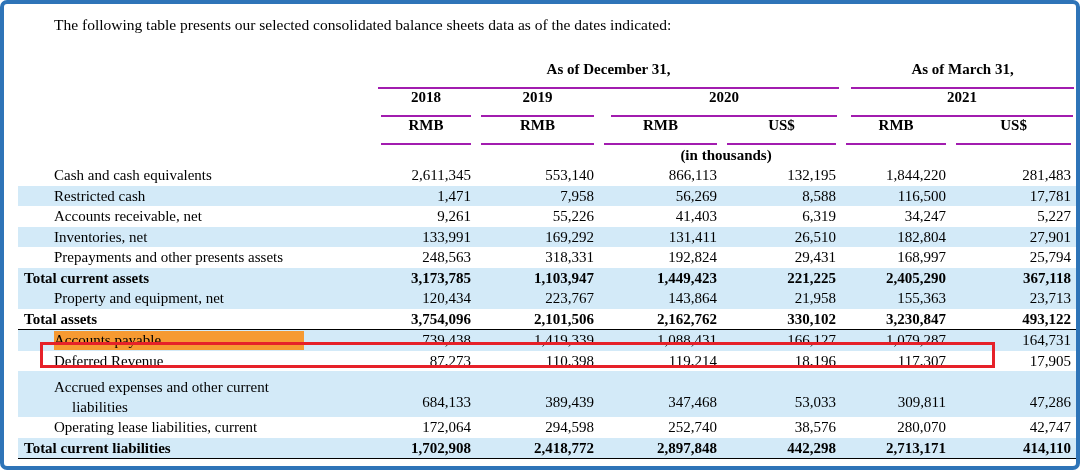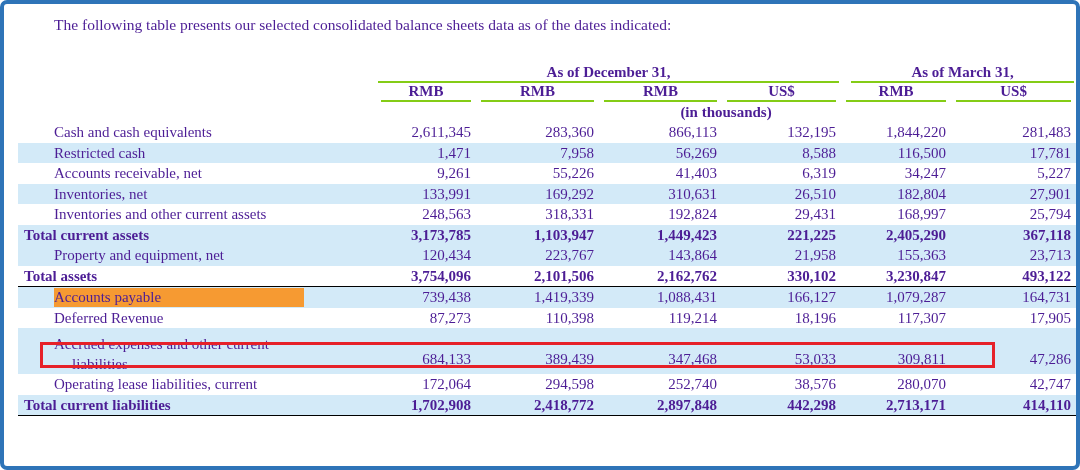--- a/index.html
+++ b/index.html
@@ -5,21 +5,21 @@
   html,body{margin:0;padding:0;background:#fff;}
   .page{
     position:relative;
     width:1080px;height:470px;
     box-sizing:border-box;
     background:#fff;
     border:4px solid #2e74b8;
     border-radius:7px;
     overflow:hidden;
     font-family:"Liberation Serif", serif;
-    color:#4c1d95;
+    color:#000000;
   }
   .intro{
     position:absolute;left:50px;top:11px;
     font-size:15.5px;line-height:20px;
   }
   table.bs{
     position:absolute;left:14px;top:57px;
     width:1058px;
     border-collapse:collapse;table-layout:fixed;
     font-size:15px;
@@ -29,21 +29,21 @@
   table.bs col.c2{width:123px;}
   table.bs col.c3{width:123px;}
   table.bs col.c4{width:119px;}
   table.bs col.c5{width:110px;}
   table.bs col.c6{width:125px;}
   thead th, thead td{padding:0;font-weight:bold;vertical-align:bottom;text-align:center;font-size:15px;}
   thead tr.gr{height:22px;}
   thead tr.yr{height:19px;}
   thead tr.cu{height:19px;}
   thead tr.nt{height:20px;}
-  .uline{border-bottom:2px solid #84cc16;padding-bottom:1px;margin:0 5px;line-height:16px;}
+  .uline{border-bottom:2px solid #a21caf;padding-bottom:10px;margin:0 5px;line-height:16px;}
   .g1{margin:0 2px;}
   .g2{margin-left:10px;margin-right:2px;}
   .y2020{margin-left:12px;margin-right:4px;}
   .y2021{margin-left:10px;margin-right:3px;}
   .note{text-align:center;font-weight:bold;vertical-align:middle;}
   tbody td{height:20.5px;line-height:20.5px;padding:0;vertical-align:middle;}
   tbody tr.shade{background:var(--shade,#d3eaf8);}
   tbody tr.bold{font-weight:bold;}
   tbody tr.row-underline td{border-bottom:1.5px solid #000;}
   tbody td.num{text-align:right;padding-right:5px;white-space:nowrap;}
@@ -86,20 +86,35 @@
     <thead>
       <tr class="gr">
         <td></td>
         <th colspan="4">
           <div class="uline g1">As of December 31,</div>
         </th>
         <th colspan="2">
           <div class="uline g2">As of March 31,</div>
         </th>
       </tr>
+      <tr class="yr">
+        <td></td>
+        <th>
+            <div class="uline">2018</div>
+          </th>
+        <th>
+            <div class="uline">2019</div>
+          </th>
+        <th colspan="2">
+            <div class="uline y2020">2020</div>
+          </th>
+        <th colspan="2">
+            <div class="uline y2021">2021</div>
+          </th>
+      </tr>
       <tr class="cu">
         <td></td>
         <th>
             <div class="uline">RMB</div>
           </th>
         <th>
             <div class="uline">RMB</div>
           </th>
         <th>
             <div class="uline">RMB</div>
@@ -116,21 +131,21 @@
       </tr>
       <tr class="nt">
         <td></td>
         <td colspan="6" class="note">(in thousands)</td>
       </tr>
     </thead>
     <tbody>
         <tr>
           <td class="label ind1">Cash and cash equivalents</td>
           <td class="num">2,611,345</td>
-          <td class="num">283,360</td>
+          <td class="num">553,140</td>
           <td class="num">866,113</td>
           <td class="num">132,195</td>
           <td class="num">1,844,220</td>
           <td class="num">281,483</td>
         </tr>
         <tr class="shade">
           <td class="label ind1">Restricted cash</td>
           <td class="num">1,471</td>
           <td class="num">7,958</td>
           <td class="num">56,269</td>
@@ -144,27 +159,27 @@
           <td class="num">55,226</td>
           <td class="num">41,403</td>
           <td class="num">6,319</td>
           <td class="num">34,247</td>
           <td class="num">5,227</td>
         </tr>
         <tr class="shade">
           <td class="label ind1">Inventories, net</td>
           <td class="num">133,991</td>
           <td class="num">169,292</td>
-          <td class="num">310,631</td>
+          <td class="num">131,411</td>
           <td class="num">26,510</td>
           <td class="num">182,804</td>
           <td class="num">27,901</td>
         </tr>
         <tr>
-          <td class="label ind1">Inventories and other current assets</td>
+          <td class="label ind1">Prepayments and other presents assets</td>
           <td class="num">248,563</td>
           <td class="num">318,331</td>
           <td class="num">192,824</td>
           <td class="num">29,431</td>
           <td class="num">168,997</td>
           <td class="num">25,794</td>
         </tr>
         <tr class="shade bold">
           <td class="label ind0">Total current assets</td>
           <td class="num">3,173,785</td>

